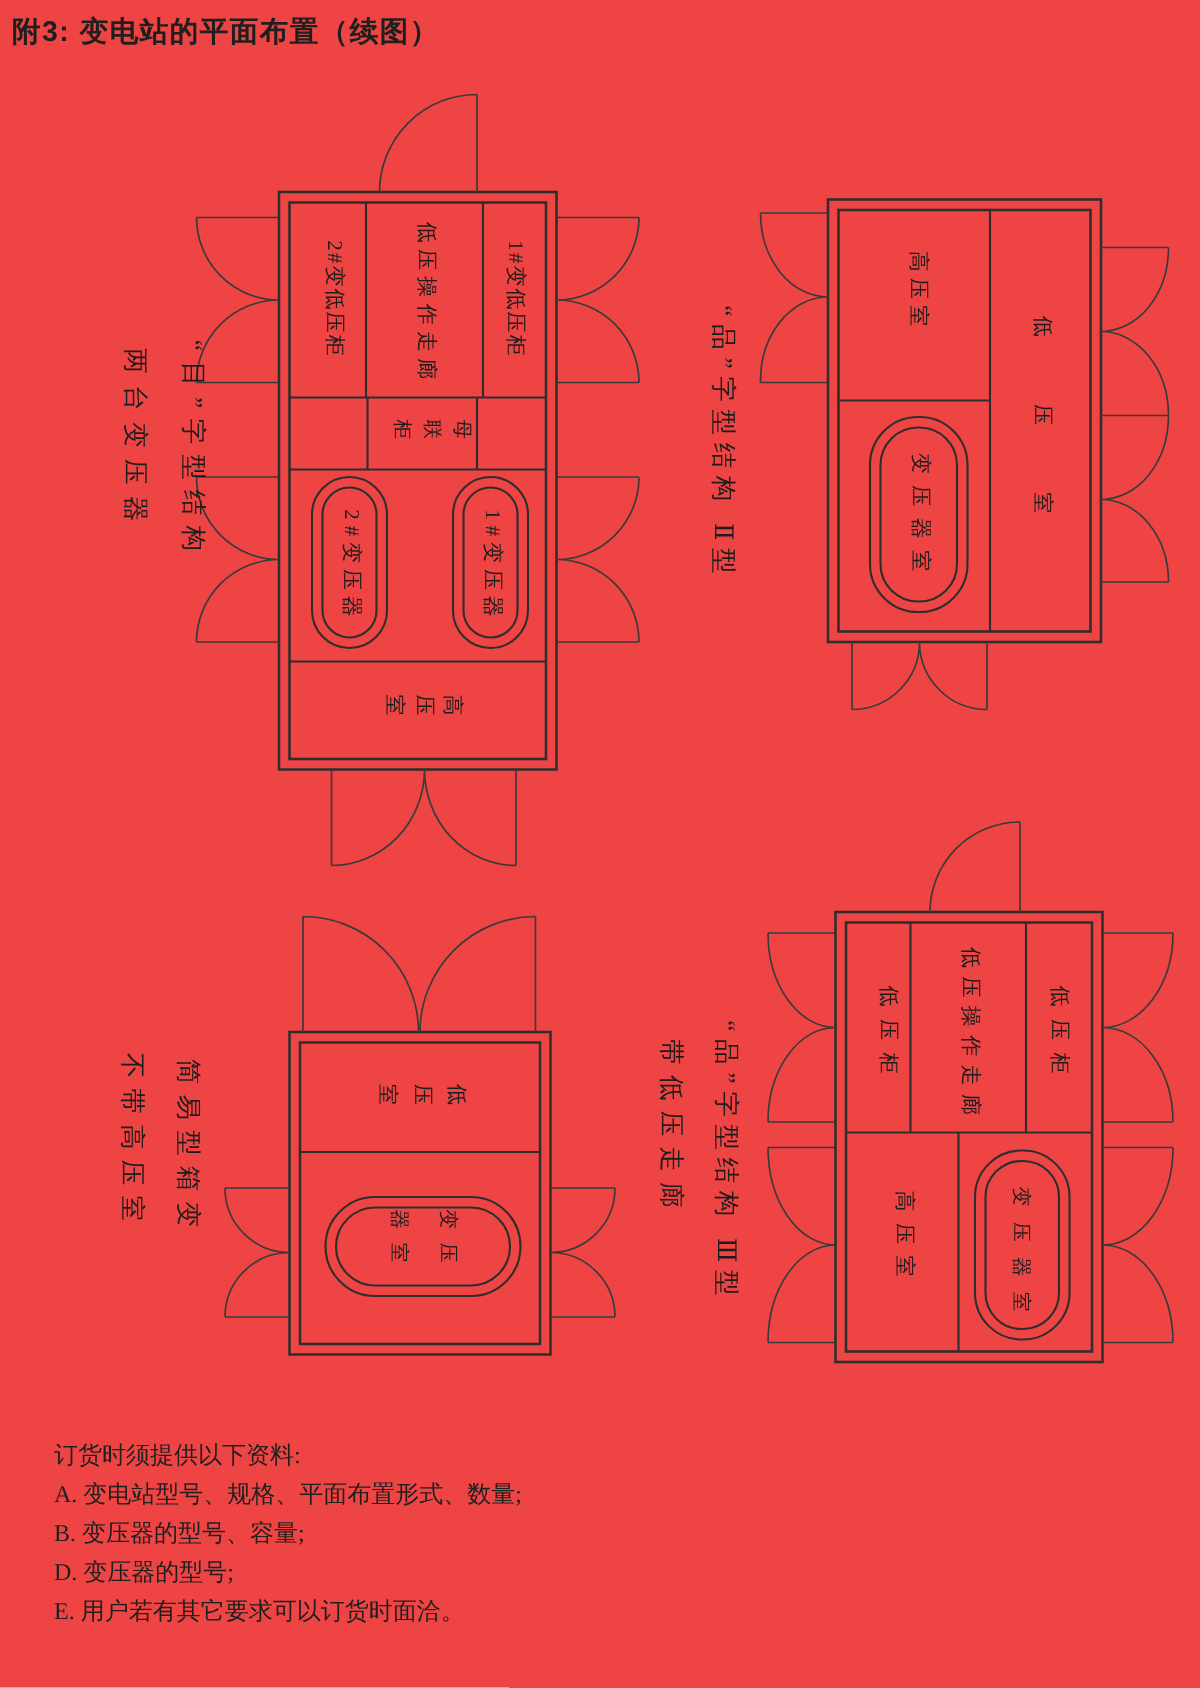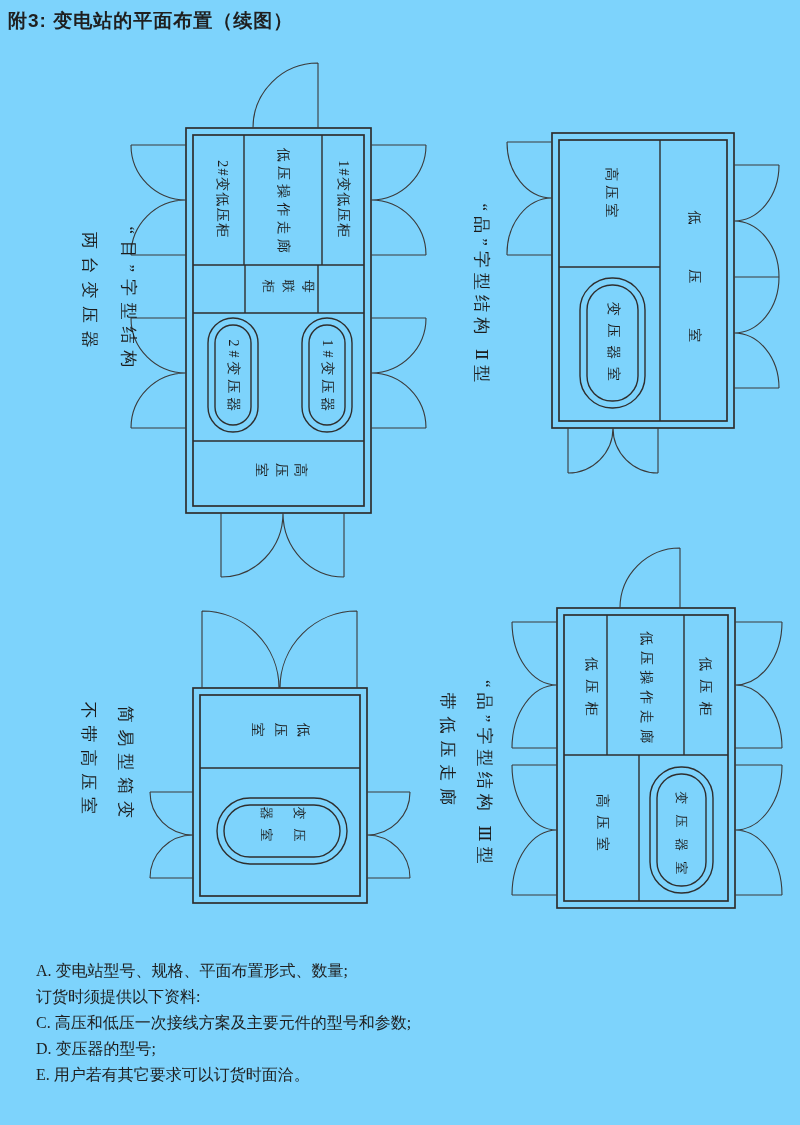--- a/index.html
+++ b/index.html
@@ -1,18 +1,18 @@
 <!DOCTYPE html>
 <html><head>
 <meta charset="utf-8">
 <style>
   html,body{margin:0;padding:0;background:#e8e8e6;}
   .page{
     position:relative;width:800px;height:1125px;margin:0 auto;
-    background:#7dd3fc;color:#1f1f1f;overflow:hidden;
+    background:#ef4444;color:#1f1f1f;overflow:hidden;
     font-family:"Liberation Serif","DejaVu Serif",serif;
   }
   .title{
     position:absolute;left:8px;top:8px;font-size:19px;font-weight:bold;
     letter-spacing:1px;font-family:"Liberation Sans","DejaVu Sans",sans-serif;
   }
   svg.lines{position:absolute;left:0;top:0;}
   .wall{fill:none;stroke:#2e2e2e;stroke-width:1.7;}
   .div{fill:none;stroke:#2e2e2e;stroke-width:1.4;}
   .oval{fill:none;stroke:#2e2e2e;stroke-width:1.4;}
@@ -181,21 +181,21 @@
   </div>
   <div class="lc" style="left:484px;top:772px">
     <span class="lb cap" style="letter-spacing:.3em;padding-left:.3em">“品”字型结构 Ⅲ型</span>
   </div>
   <div class="lc" style="left:447px;top:749px">
     <span class="lb cap" style="letter-spacing:.4em;padding-left:.4em">带低压走廊</span>
   </div>
 
   <div class="notes">
     <div class="body">
+      <div>订货时须提供以下资料:</div>
       <div>A. 变电站型号、规格、平面布置形式、数量;</div>
-      <div>订货时须提供以下资料:</div>
-      <div>C. 高压和低压一次接线方案及主要元件的型号和参数;</div>
+      <div>B. 变压器的型号、容量;</div>
       <div>D. 变压器的型号;</div>
       <div>E. 用户若有其它要求可以订货时面洽。</div>
     </div>
   </div>
 
 </div>
 
 </body></html>

